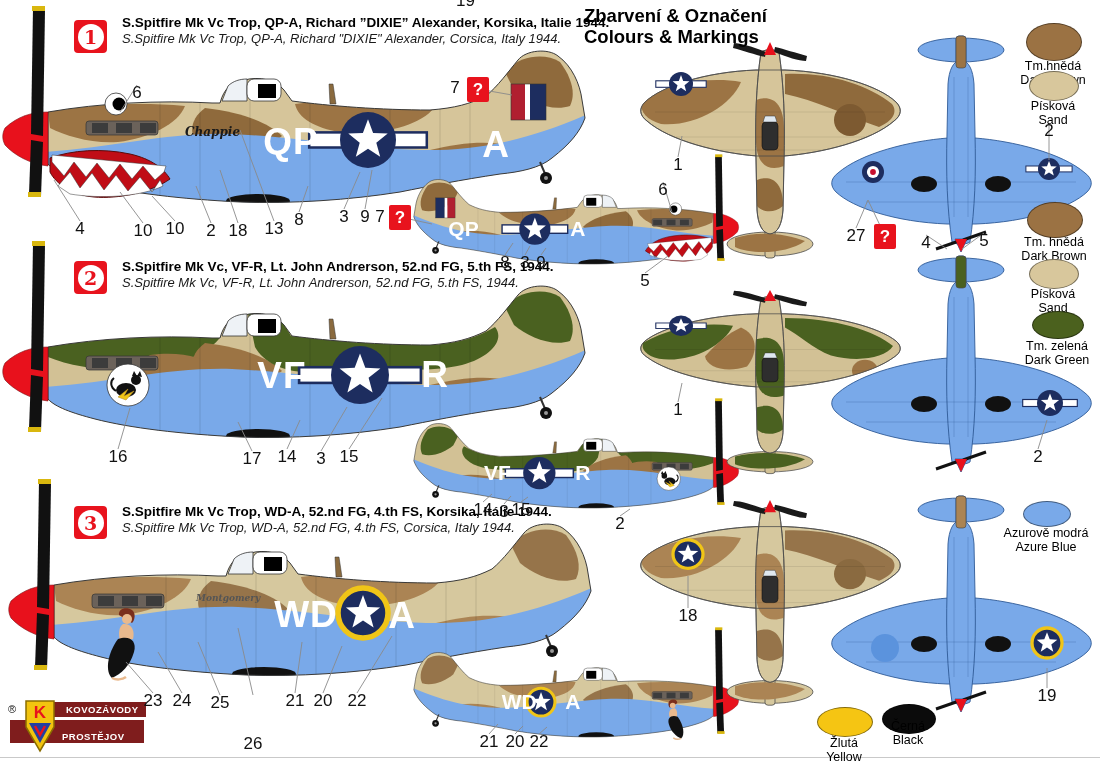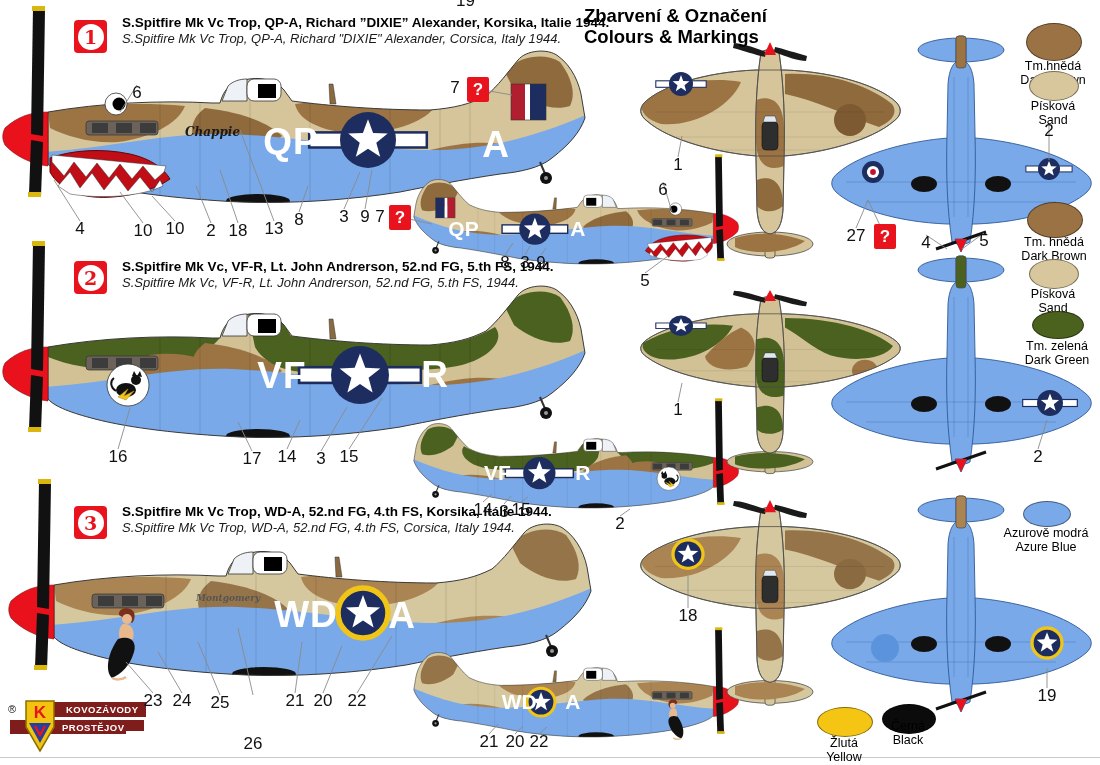--- a/index.html
+++ b/index.html
@@ -668,21 +668,21 @@
     <div class="cz">S.Spitfire Mk Vc Trop, WD-A, 52.nd FG, 4.th FS, Korsika, Itálie 1944.</div>
     <div class="en">S.Spitfire Mk Vc Trop, WD-A, 52.nd FG, 4.th FS, Corsica, Italy 1944.</div>
   </div>
 
   <div class="logo">
     <span class="reg">®</span>
     <div class="bar" style="left:44px;top:3px;width:94px;height:15px;">
       <div class="bartext" style="padding-left:14px">KOVOZÁVODY</div>
       </div>
     <div class="bar" style="left:2px;top:21px;width:134px;height:11px;"></div>
-    <div class="bar" style="left:2px;top:21px;width:116px;height:14px;">
+    <div class="bar" style="left:2px;top:30px;width:134px;height:14px;">
       <div class="bartext" style="padding-left:52px">PROSTĚJOV</div>
       </div>
     <svg style="position:absolute;left:16px;top:0" width="32" height="54" viewBox="0 0 32 54">
       <path d="M2,2 H30 V28 L16,52 L2,28 Z" fill="#f2c40f" stroke="#8a6d00" stroke-width="1.5"></path>
       <path d="M5,24 H27 L16,44 Z" fill="#2340a0"></path>
       <path d="M11,27 L16,36 L21,27" fill="none" stroke="#e8131d" stroke-width="2.5"></path>
       <text x="16" y="19" text-anchor="middle" font-family="Liberation Sans,sans-serif" font-weight="bold" font-size="17" fill="#e8131d">K</text>
     </svg>
   </div>
 <div class="callout" style="left: 137px; top: 93px;">6</div>

